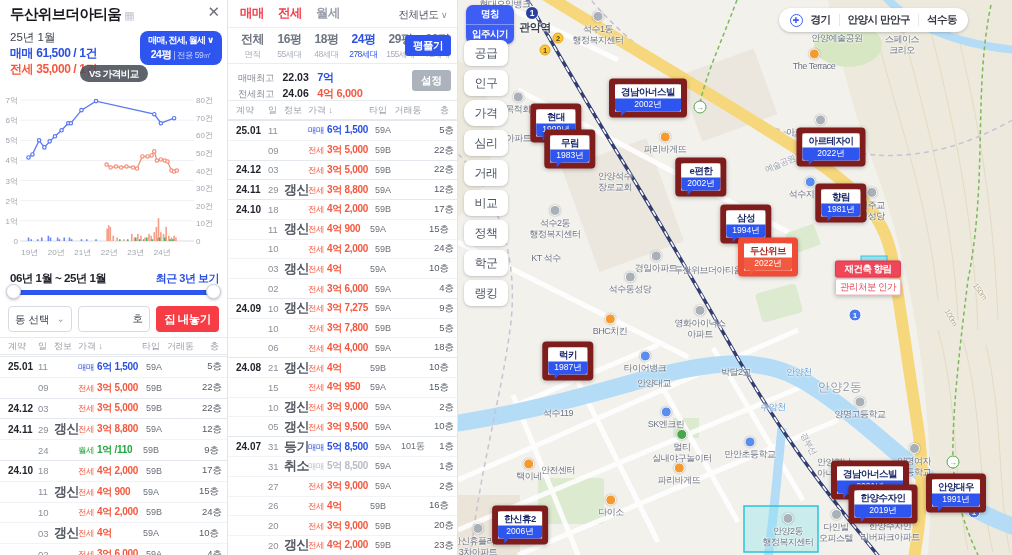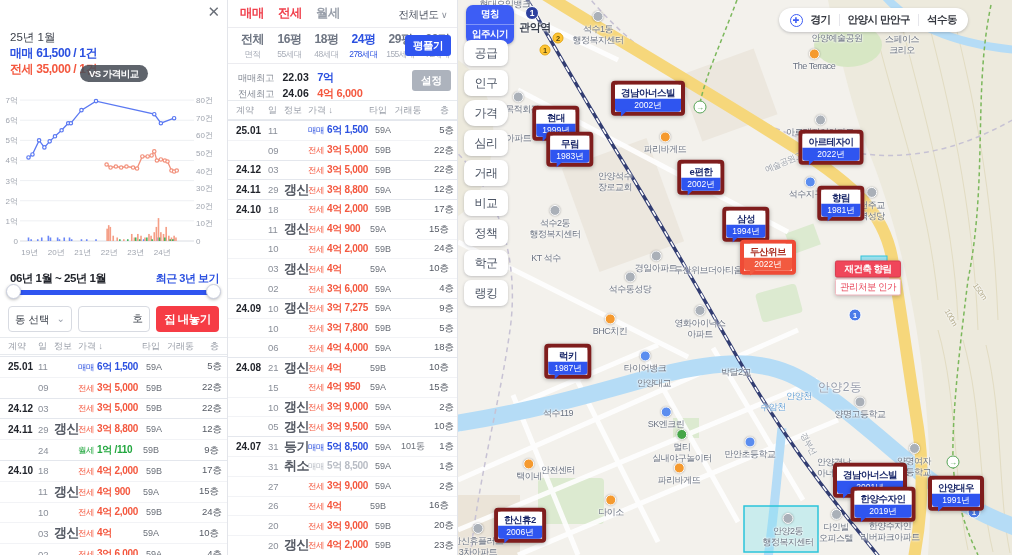--- a/index.html
+++ b/index.html
@@ -111,21 +111,21 @@
   .place.road{color:#9aa0a8;font-size:8.5px;}
   .place.contour{color:#b5ad8e;font-size:8px;}
 
   .badge{position:absolute;transform:translate(-50%,-50%);border-radius:50%;display:flex;align-items:center;justify-content:center;
     font-weight:bold;z-index:3;}
   .b-subway{width:14px;height:14px;background:#2c3f9e;color:#fff;border:1.5px solid #fff;font-size:8.5px;}
   .b-yellow{width:11px;height:11px;background:#ffc533;color:#5a4a10;border:1px solid #e2a718;font-size:7.5px;}
   .b-route{width:13px;height:13px;background:#4b7be8;color:#fff;border:1.5px solid #fff;font-size:8px;}
   .b-trail{width:13px;height:13px;background:#fff;color:#57a557;border:1.5px solid #57a557;font-size:8px;}
 
-  .marker{position:absolute;transform:translate(-50%,-58%);border:4px solid #7f1d1d;border-radius:4px;background:#fff;
+  .marker{position:absolute;transform:translate(-50%,-58%);border:6px solid #7f1d1d;border-radius:4px;background:#fff;
     min-width:46px;text-align:center;z-index:5;cursor:pointer;filter:drop-shadow(0 1px 2px rgba(0,0,0,.3));}
   .marker .m-name{font-size:9.5px;font-weight:bold;color:#1c2a6b;padding:1px 6px 0;border-radius:3px 3px 0 0;background:#fff;
     letter-spacing:-0.5px;white-space:nowrap;line-height:13px;}
   .marker .m-year{font-size:8.5px;color:#fff;background:#2f55f0;padding:1px 6px;border-radius:0 0 3px 3px;line-height:11px;}
   .marker .m-tip{position:absolute;left:6px;bottom:-5px;width:7px;height:7px;background:#2f55f0;clip-path:polygon(0 0,100% 0,0 100%);}
   .marker.sel{border-color:#ef4b36;z-index:6;}
   .marker.sel .m-name{color:#a8281b;border-radius:7px;}
   .marker.sel .m-year{background:#f25a40;}
   .marker.sel .m-tip{background:#f25a40;}
 
@@ -134,24 +134,29 @@
     border:1px solid #d63a4e;letter-spacing:-0.5px;white-space:nowrap;}
   .redev .rd2{background:#fff;color:#e84b5f;font-size:9.5px;padding:1px 4px;border:1px solid #f0b7bf;border-radius:2px;
     margin-top:1px;letter-spacing:-0.5px;white-space:nowrap;}
 </style>
 </head>
 <body>
 
 <div class="stage">
 
   <div class="left-panel">
+    <div class="lp-title"><span>두산위브더아티움</span><span class="lp-title-icon">▦</span></div>
     <div class="lp-close">✕</div>
     <div class="lp-month">25년 1월</div>
     <div class="lp-sale">매매 61,500 / 1건</div>
     <div class="lp-jeonse">전세 35,000 / 1건</div>
+    <div class="lp-filter">
+      <div class="l1">매매, 전세, 월세 ∨</div>
+      <div class="l2"><b>24평</b> <span>|</span> <span>전용 59㎡</span></div>
+    </div>
     <div class="vs-pill">VS 가격비교</div>
     <svg id="chart-svg" width="214" height="194" viewBox="0 0 214 194" style="font-family:inherit;">
         <line x1="20" y1="167" x2="194" y2="167" stroke="#dadde3" stroke-width="1"></line>
         <text x="18" y="170" text-anchor="end" font-size="8" fill="#a0a5af">0</text>
         <line x1="20" y1="146.87012987012986" x2="194" y2="146.87012987012986" stroke="#eef0f3" stroke-width="1"></line>
         <text x="18" y="149.87012987012986" text-anchor="end" font-size="8" fill="#a0a5af">1억</text>
         <line x1="20" y1="126.74025974025975" x2="194" y2="126.74025974025975" stroke="#eef0f3" stroke-width="1"></line>
         <text x="18" y="129.74025974025975" text-anchor="end" font-size="8" fill="#a0a5af">2억</text>
         <line x1="20" y1="106.6103896103896" x2="194" y2="106.6103896103896" stroke="#eef0f3" stroke-width="1"></line>
         <text x="18" y="109.6103896103896" text-anchor="end" font-size="8" fill="#a0a5af">3억</text>
@@ -891,21 +896,21 @@
         <div class="place g" style="left: 187px; top: 362px;">
           <span class="dot d-blue"></span>
           <div>타이어뱅크</div>
         </div>
         <div class="place g" style="left: 196px; top: 383px;">
           <div>안양대교</div>
         </div>
         <div class="place g" style="left: 278px; top: 372px;">
           <div>박달2교</div>
         </div>
-        <div class="place water" style="left: 341px; top: 396px;">
+        <div class="place water" style="left: 341px; top: 372px;">
           <div>안양천</div>
         </div>
         <div class="place water" style="left: 315px; top: 407px;">
           <div>수암천</div>
         </div>
         <div class="place road" style="left: 350px; top: 444px; transform: translate(-50%, -50%) rotate(62deg);">
           <div>경부선</div>
         </div>
         <div class="place g" style="left: 402px; top: 408px;">
           <span class="dot d-gray"></span>

